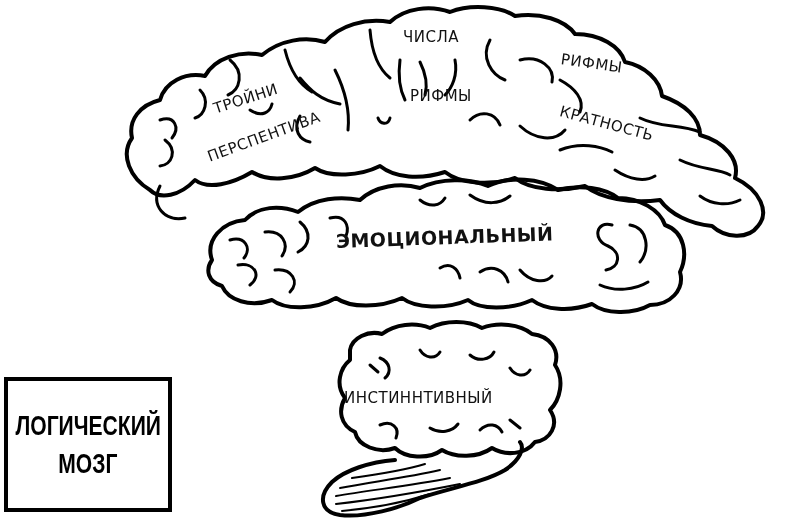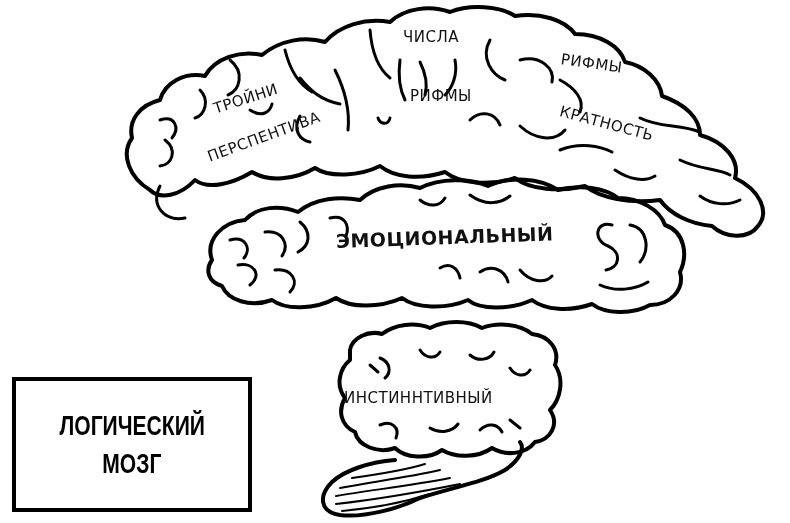--- a/index.html
+++ b/index.html
@@ -2,21 +2,21 @@
 <html><head>
   <meta charset="utf-8">
   <style>
     html, body { margin: 0; padding: 0; background: #ffffff; }
     body { width: 790px; height: 523px; position: relative; overflow: hidden;
            font-family: "Liberation Sans", sans-serif; color: #000; }
     svg.art { position: absolute; left: 0; top: 0; }
     .lbl { position: absolute; white-space: nowrap; font-family: "DejaVu Sans", sans-serif;
            font-size: 15px; letter-spacing: 0.5px; color: #111; transform-origin: left center; }
     .lbl.bold { font-weight: bold; font-size: 19px; letter-spacing: 0.5px; }
-    .box { position: absolute; left: 12px; top: 377px; width: 240px; height: 135px;
+    .box { position: absolute; left: 4px; top: 377px; width: 168px; height: 135px;
            border: 4px solid #000; box-sizing: border-box; background: #fff;
            display: flex; flex-direction: column; align-items: center; justify-content: center; }
     .box span { font-family: "Liberation Sans", sans-serif; font-weight: bold; font-size: 27px;
                 line-height: 38px; transform: scaleX(0.78); letter-spacing: 0px; }
   </style>
 </head>
 <body>
 
 <svg class="art" width="790" height="523" viewBox="0 0 790 523" fill="none" stroke="#000" stroke-linecap="round" stroke-linejoin="round">
 

